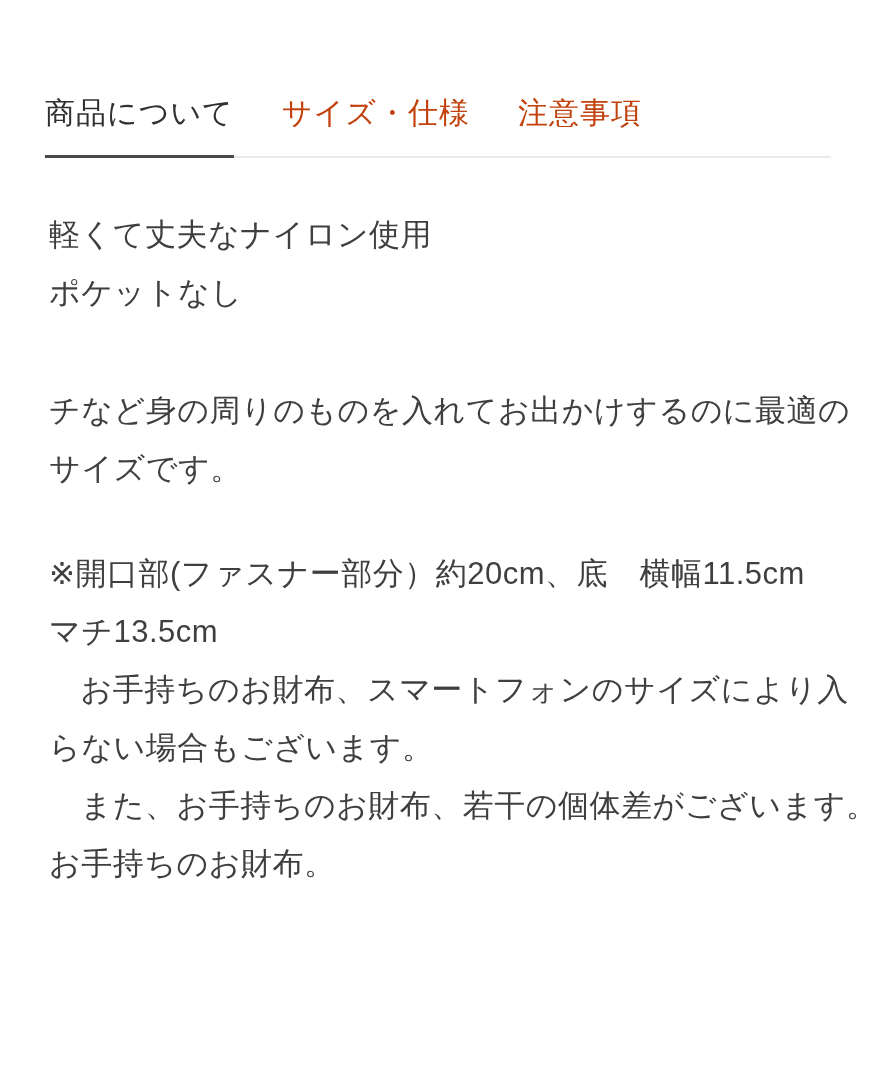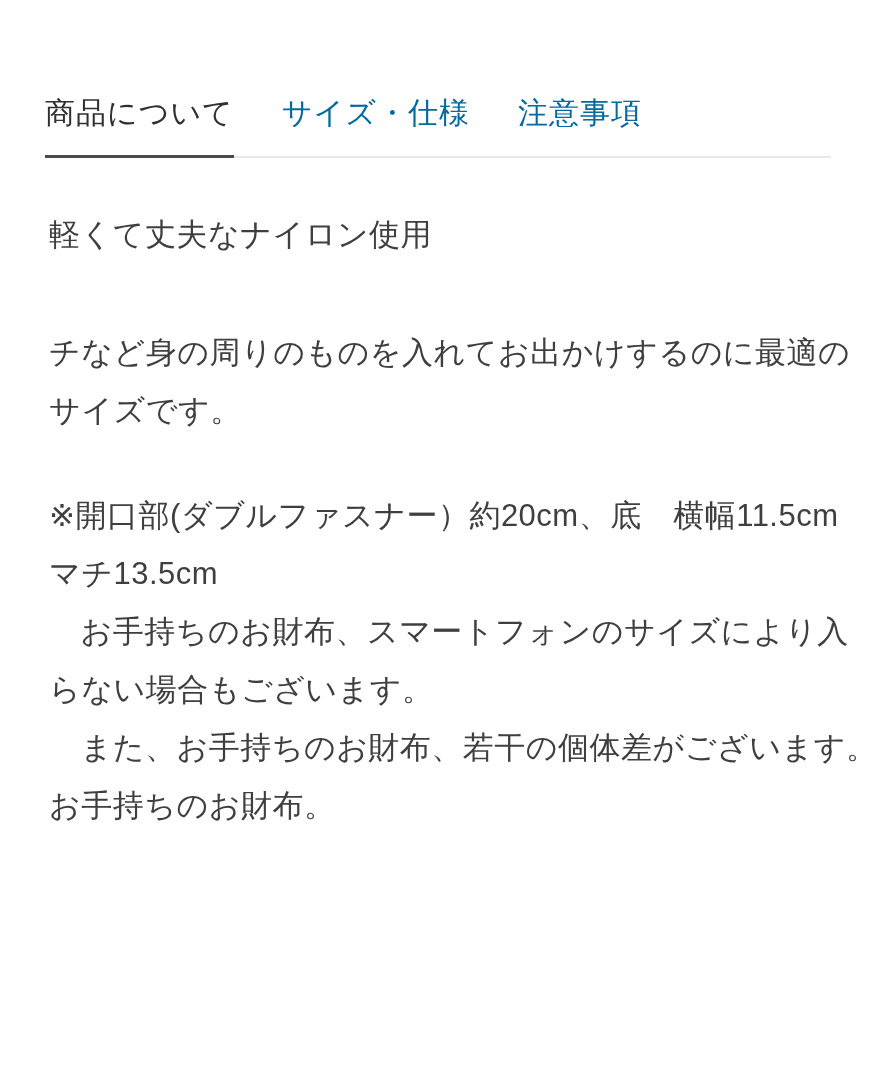--- a/index.html
+++ b/index.html
@@ -22,21 +22,21 @@
     display: flex;
     align-items: flex-end;
     gap: 48px;
     border-bottom: 2px solid #e9e9e9;
   }
   .tab {
     position: relative;
     font-size: 30px;
     line-height: 1;
     letter-spacing: 1px;
-    color: #0369a1;
+    color: #c2410c;
     padding-bottom: 28px;
     cursor: pointer;
     white-space: nowrap;
   }
   .tab.active {
     color: #303030;
     font-weight: 500;
   }
   .tab.active::after {
     content: "";
@@ -68,29 +68,30 @@
   <nav class="tab-bar">
     <div class="tab active">商品について</div>
     <div class="tab">サイズ・仕様</div>
     <div class="tab">注意事項</div>
   </nav>
 
   <main class="content">
 
     <p class="para para-features">
       <span class="text-line">軽くて丈夫なナイロン使用</span>
+      <span class="text-line">ポケットなし</span>
     </p>
 
     <p class="para para-usage">
       <span class="text-line">チなど身の周りのものを入れてお出かけするのに最適の</span>
       <span class="text-line">サイズです。</span>
     </p>
 
     <p class="para para-size">
-      <span class="text-line">※開口部(ダブルファスナー）約20cm、底　横幅11.5cm</span>
+      <span class="text-line">※開口部(ファスナー部分）約20cm、底　横幅11.5cm</span>
       <span class="text-line">マチ13.5cm</span>
       <span class="text-line">　お手持ちのお財布、スマートフォンのサイズにより入</span>
       <span class="text-line">らない場合もございます。</span>
       <span class="text-line">　また、お手持ちのお財布、若干の個体差がございます。</span>
       <span class="text-line">お手持ちのお財布。</span>
     </p>
 
   </main>
 
 </div>

